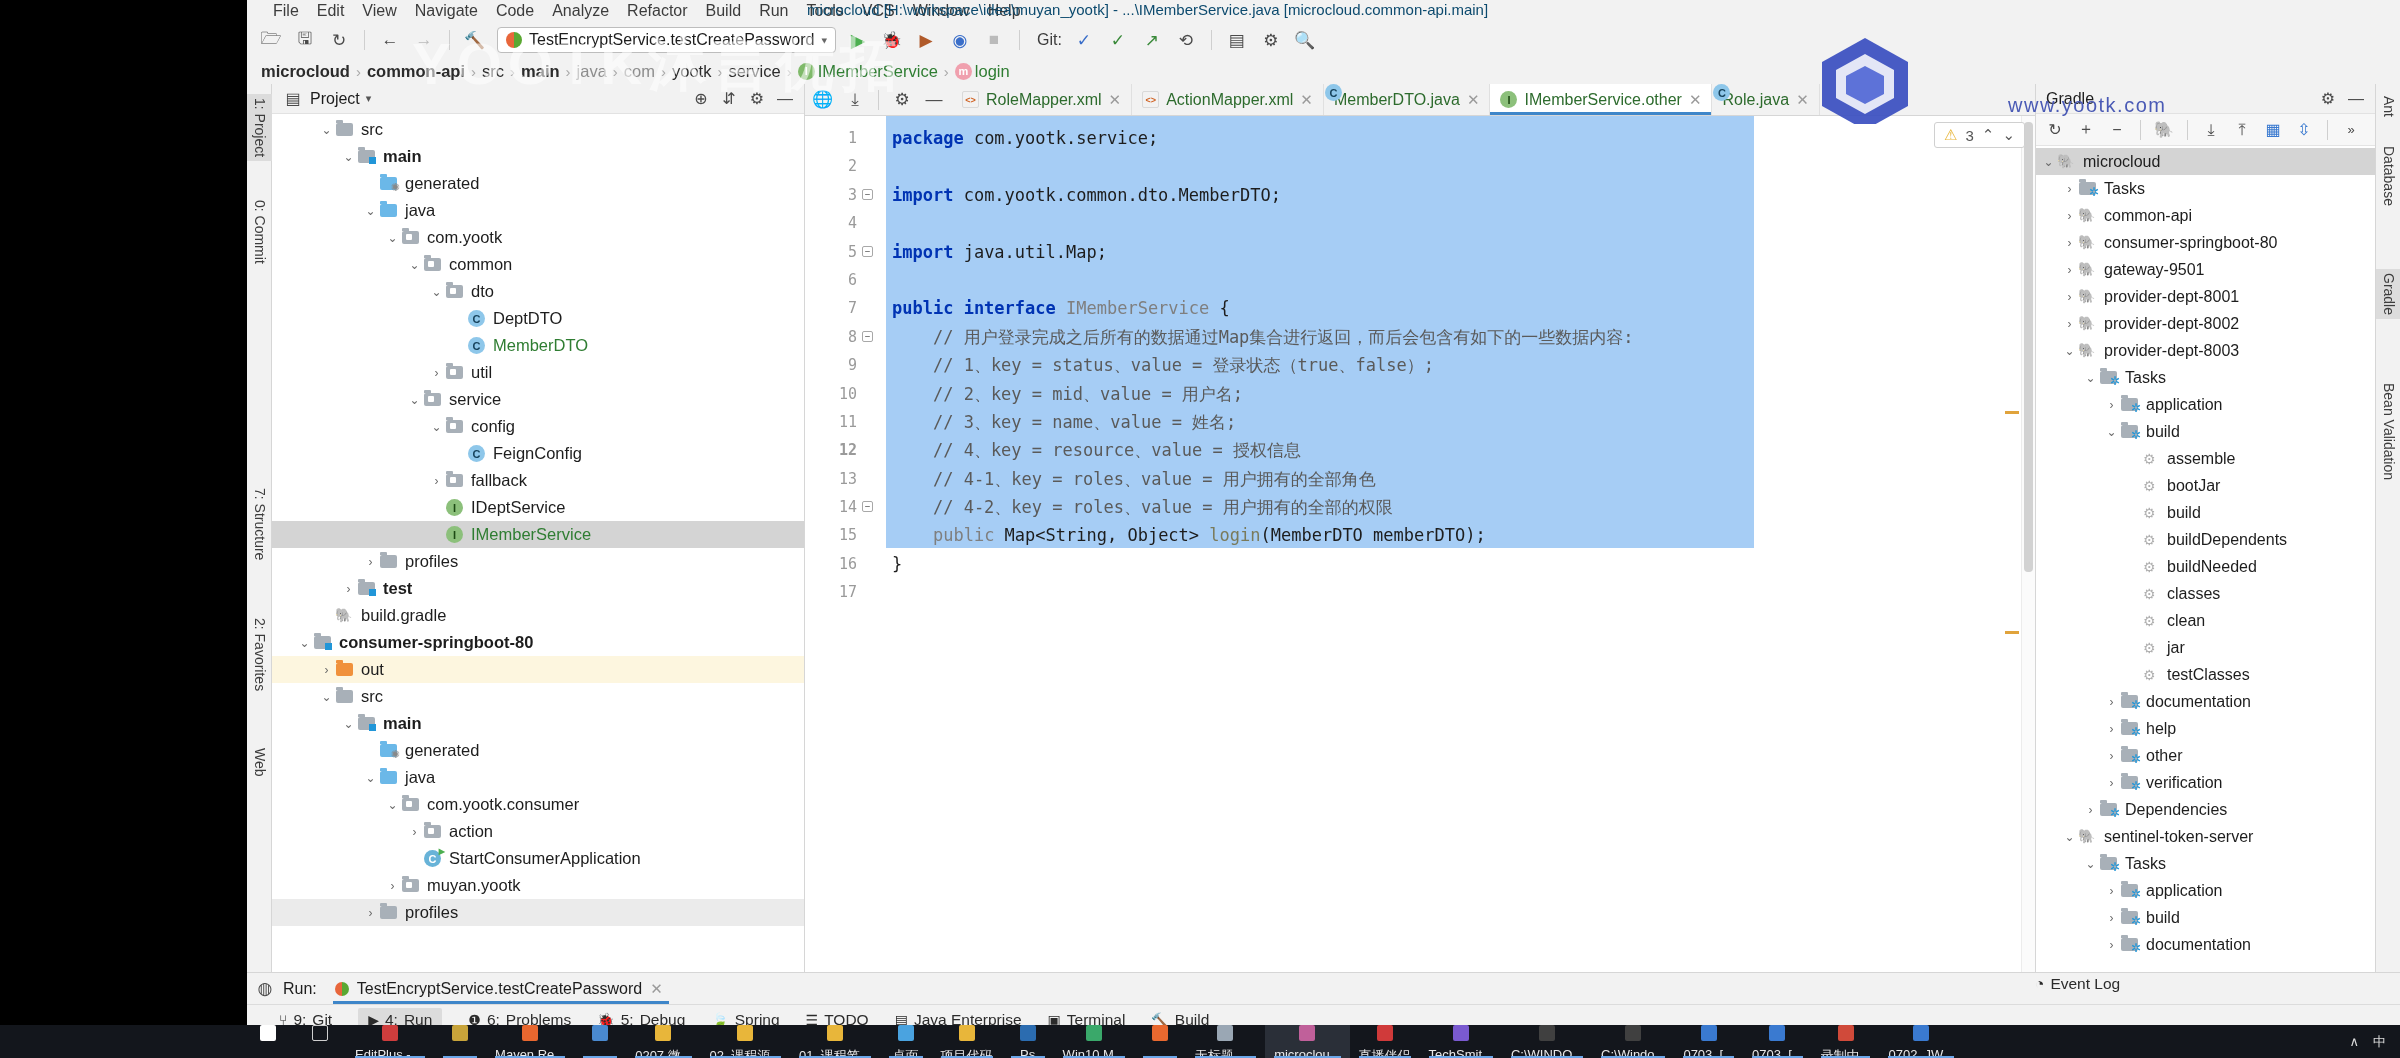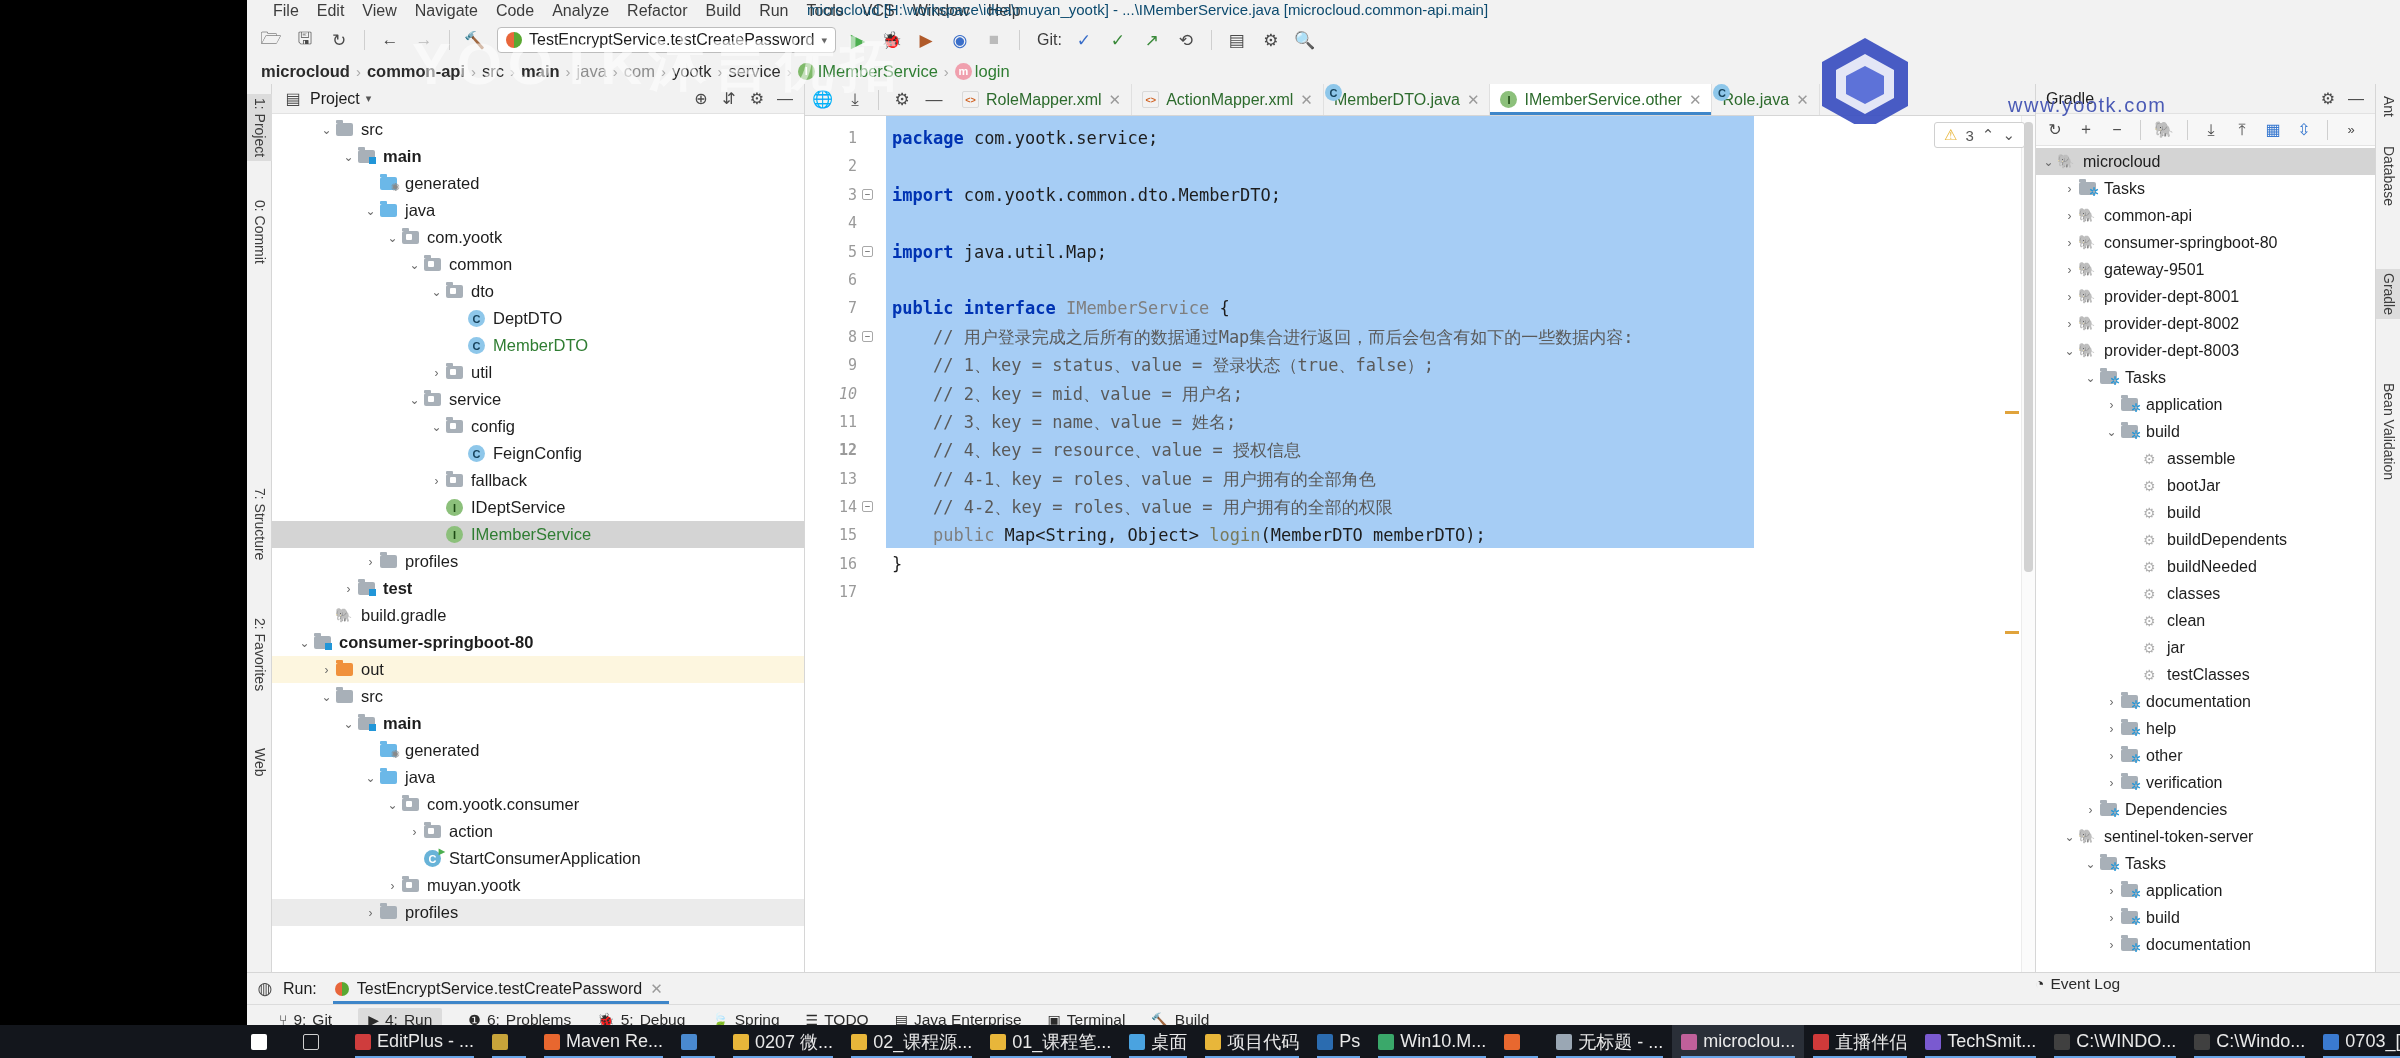--- a/index.html
+++ b/index.html
@@ -314,22 +314,22 @@
   }
 
   
   .taskbar {
     position: absolute; left: 0; bottom: 0; width: 2400px; height: 33px;
     background: #13161c; display: flex; align-items: center;
     padding-left: 242px; gap: 0px;
   }
   .tbk {
     height: 33px; min-width: 52px; display: flex; align-items: center;
-    gap: 6px; padding: 0 9px; color: #e9e9e9; font-size: 18px;
-    white-space: nowrap; cursor: pointer; position: relative;
+    gap: 6px; padding: 0 9px; color: #e9e9e9; font-size: 13px;
+    white-space: nowrap; cursor: pointer; position: relative; flex-direction: column;
   }
   .tbk.active { background: #2a2f38; }
   .tbk .sq { width: 16px; height: 16px; border-radius: 2px; flex: 0 0 16px; }
   .tbk .uline { position:absolute;left:9px;right:9px;bottom:0;height:2px;
       background:#6aa6e8;}
   .tray { margin-left: auto; display: flex; align-items: center; gap: 14px;
     padding-right: 14px; color: #dcdcdc; font-size: 13px; }
 </style>
 </head>
 <body>
@@ -734,21 +734,21 @@
           <div class="gutter" id="gutter">
               <div class="gl" style="position: relative;">1</div>
               <div class="gl" style="position: relative;">2</div>
               <div class="gl" style="position: relative;">3<span class="foldmark" style="top: 8px;">−</span></div>
               <div class="gl" style="position: relative;">4</div>
               <div class="gl" style="position: relative;">5<span class="foldmark" style="top: 8px;">−</span></div>
               <div class="gl" style="position: relative;">6</div>
               <div class="gl" style="position: relative;">7</div>
               <div class="gl" style="position: relative;">8<span class="foldmark" style="top: 8px;">−</span></div>
               <div class="gl" style="position: relative;">9</div>
-              <div class="gl" style="position: relative; font-style: italic;">10</div>
+              <div class="gl" style="position: relative;">10</div>
               <div class="gl" style="position: relative;">11</div>
               <div class="gl" style="position: relative; font-weight: bold;">12</div>
               <div class="gl" style="position: relative;">13</div>
               <div class="gl" style="position: relative;">14<span class="foldmark" style="top: 8px;">−</span></div>
               <div class="gl" style="position: relative;">15</div>
               <div class="gl" style="position: relative;">16</div>
               <div class="gl" style="position: relative;">17</div>
             </div>
           <div class="code-wrap">
             <div class="code-sel-bg"></div>

